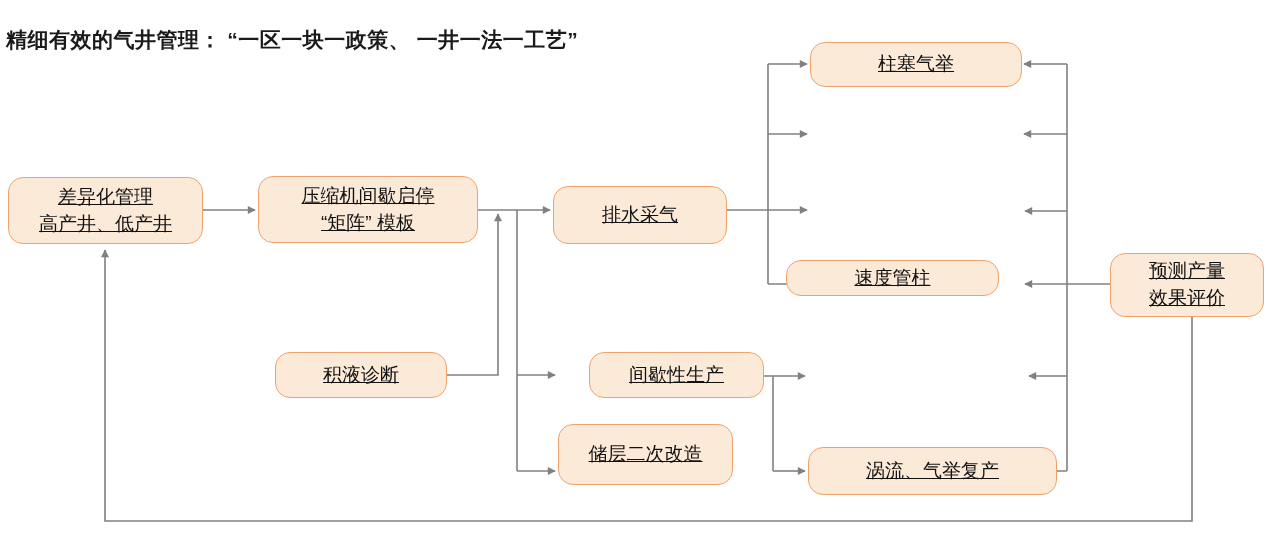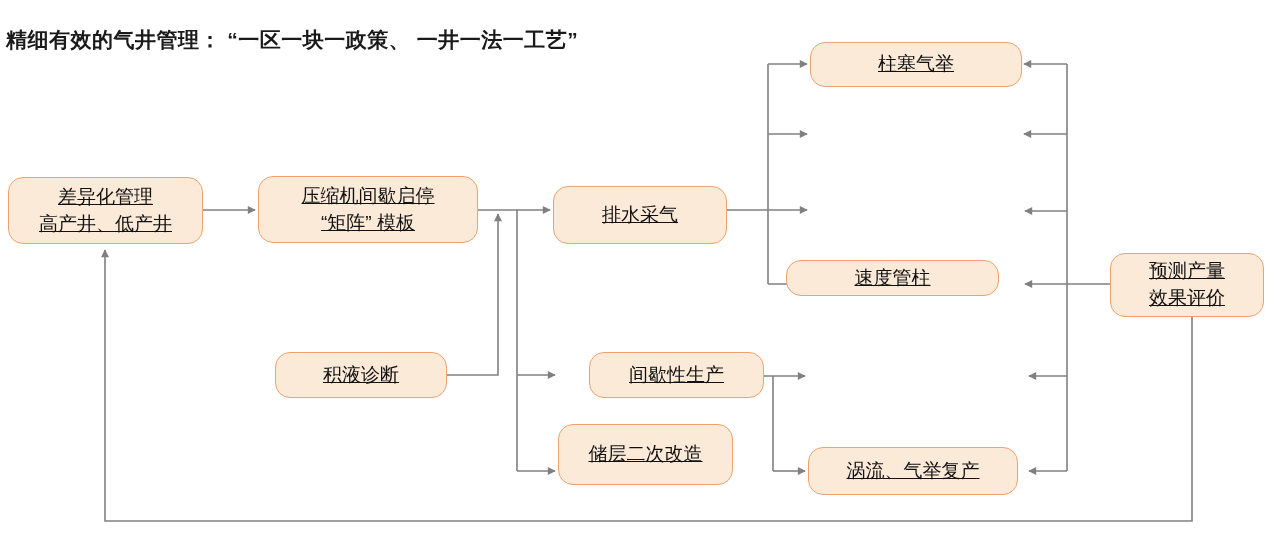--- a/index.html
+++ b/index.html
@@ -106,21 +106,21 @@
     <span>柱塞气举</span>
   </div>
 
 
 
   <div class="node" style="left:786px;top:260px;width:213px;height:36px;">
     <span>速度管柱</span>
   </div>
 
 
-  <div class="node" style="left:808px;top:447px;width:210px;height:48px;">
+  <div class="node" style="left:808px;top:447px;width:249px;height:48px;">
     <span>涡流、气举复产</span>
   </div>
 
   <div class="node" style="left:1110px;top:253px;width:154px;height:64px;">
     <span>预测产量</span>
     <span>效果评价</span>
   </div>
 
 </div>
 

